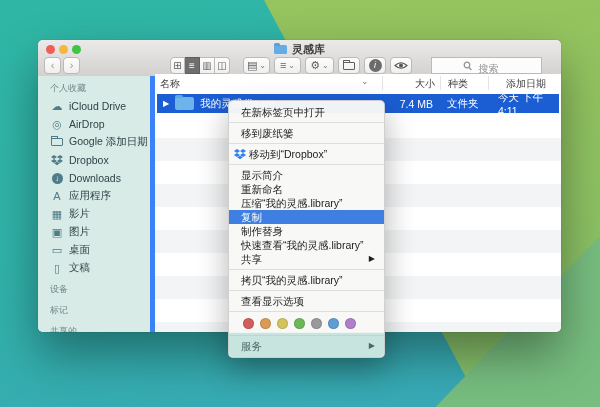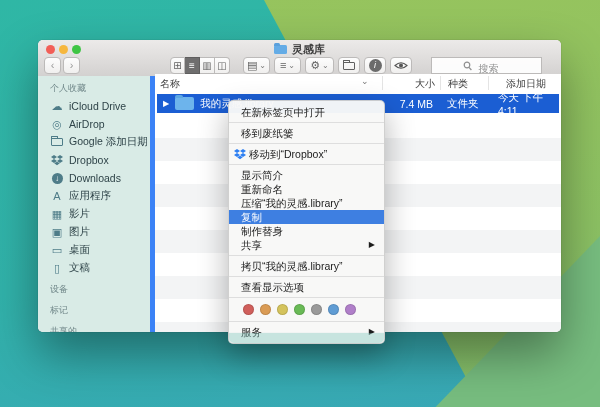--- a/index.html
+++ b/index.html
@@ -236,20 +236,21 @@
       <div class="m-sep"></div>
       <div class="m-item has-ic"><span class="dbx"><svg width="12" height="11">
             <path fill="#2d7ff2" d="M3 0 6 2 3 4 0 2z M9 0 12 2 9 4 6 2z M3 4 6 6 3 8 0 6z M9 4 12 6 9 8 6 6z M3.2 8.3 6 10.2 8.8 8.3 6 6.7z"></path>
           </svg></span><span>移动到“Dropbox”</span></div>
       <div class="m-sep"></div>
       <div class="m-item"><span>显示简介</span></div>
       <div class="m-item"><span>重新命名</span></div>
       <div class="m-item"><span>压缩“我的灵感.library”</span></div>
       <div class="m-item hl"><span>复制</span></div>
       <div class="m-item"><span>制作替身</span></div>
+      <div class="m-item"><span>快速查看“我的灵感.library”</span></div>
       <div class="m-item"><span>共享</span><span class="sub">▶</span></div>
       <div class="m-sep"></div>
       <div class="m-item"><span>拷贝“我的灵感.library”</span></div>
       <div class="m-sep"></div>
       <div class="m-item"><span>查看显示选项</span></div>
       <div class="m-sep"></div>
       <div class="m-dots">
         <span style="background: rgb(208, 95, 91);"></span>
         <span style="background: rgb(218, 155, 84);"></span>
         <span style="background: rgb(212, 195, 92);"></span>

